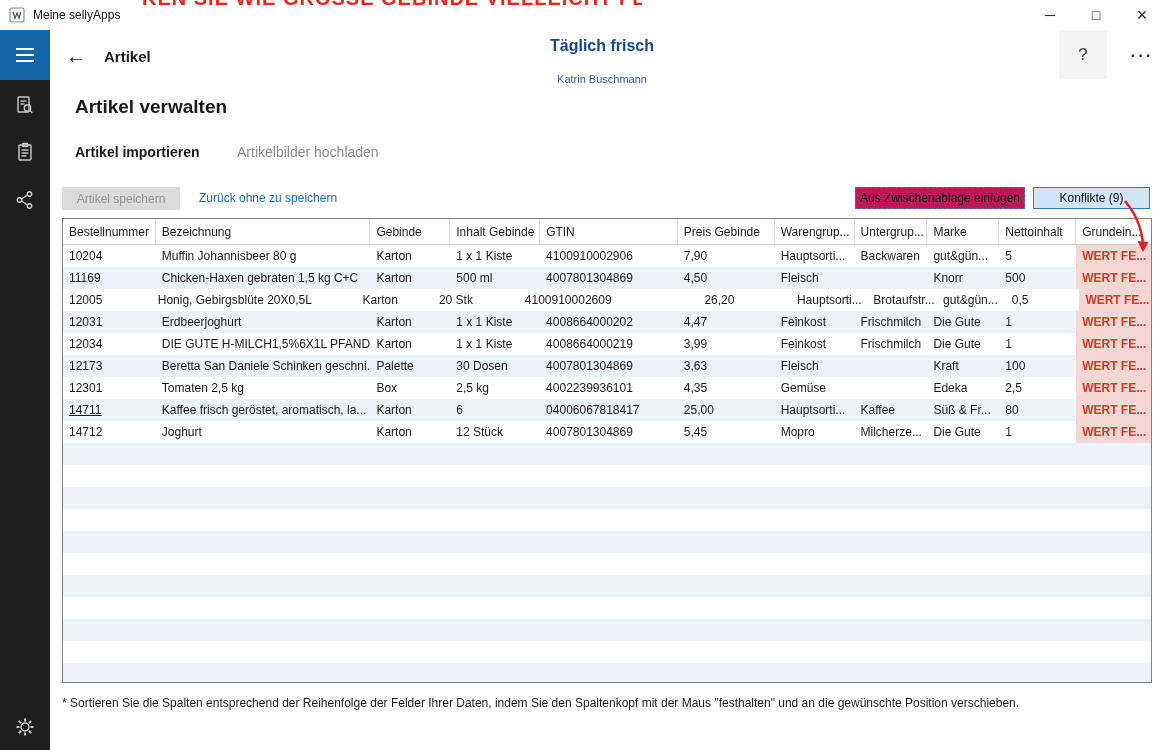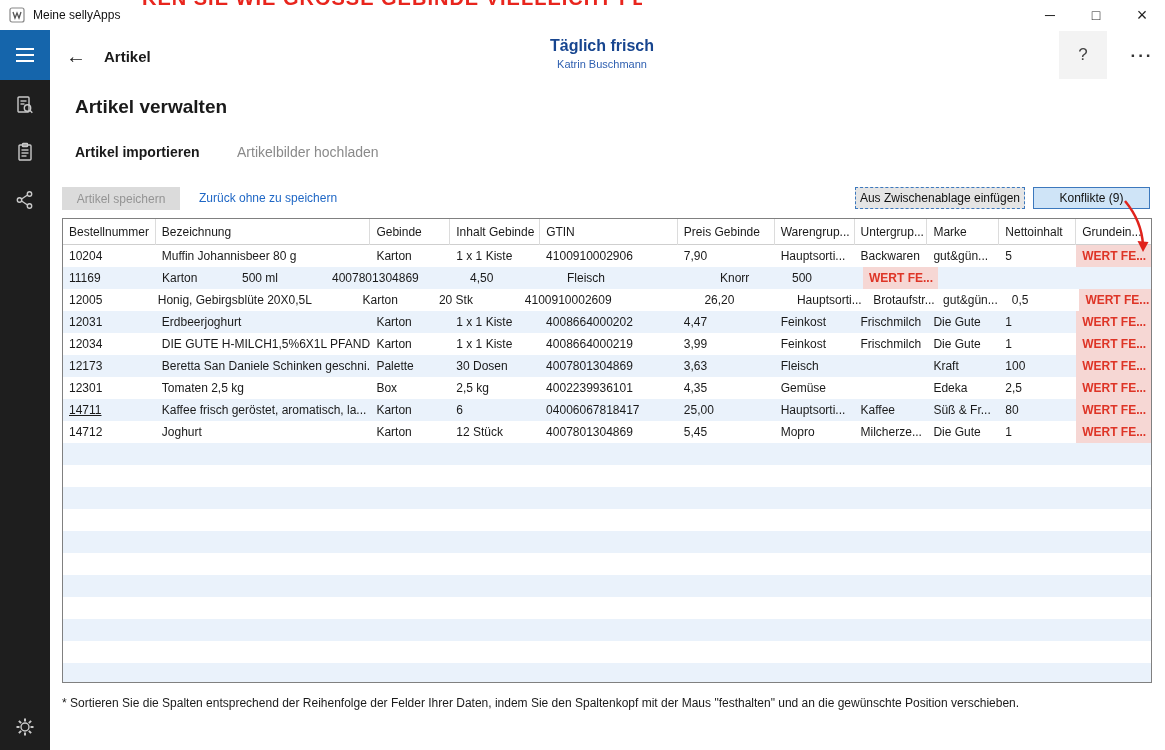--- a/index.html
+++ b/index.html
@@ -21,32 +21,32 @@
   .sidebar { position:absolute; left:0; top:30px; width:50px; height:720px; background:#1e1e1e; z-index:4; }
   .hamburger { width:50px; height:50px; background:var(--accent,#1565ab); display:flex; flex-direction:column; align-items:center; justify-content:center; gap:4px; }
   .hamburger i { display:block; width:18px; height:2px; background:#fff; }
   .side-icon { position:absolute; left:0; width:50px; height:40px; display:flex; align-items:center; justify-content:center; }
   .side-icon svg { stroke:#c9c9c9; fill:none; stroke-width:1.4; }
   
   .back-btn { position:absolute; left:62px; top:42px; width:28px; height:28px; font-size:20px; display:flex; align-items:center; justify-content:center; color:#1a1a1a; }
   .page-title { position:absolute; left:104px; top:48px; font-size:15px; font-weight:bold; }
   .company-block { position:absolute; left:452px; top:37px; width:300px; text-align:center; }
   .company-name { font-size:16px; font-weight:bold; color:var(--heading,#17458f); }
-  .company-user { font-size:11px; color:#2e5fb0; margin-top:3px; }
+  .company-user { font-size:11px; color:#2e5fb0; margin-top:18px; }
   .help-btn { position:absolute; left:1059px; top:31px; width:48px; height:48px; background:#f3f3f3; display:flex; align-items:center; justify-content:center; font-size:17px; color:#444; }
   .more-btn { position:absolute; left:1126px; top:42px; width:32px; height:28px; display:flex; align-items:center; justify-content:center; font-size:17px; font-weight:bold; letter-spacing:2px; color:#333; }
   
   .section-title { position:absolute; left:75px; top:96px; font-size:19px; font-weight:bold; }
   .tab { position:absolute; top:144px; font-size:14px; }
   .tab.active { left:75px; font-weight:bold; color:#191919; }
   .tab.inactive { left:237px; color:#8a8a8a; }
   
   .btn-save { position:absolute; left:62px; top:187px; width:118px; height:23px; background:#dbdbdb; color:#949494; font-size:12px; display:flex; align-items:center; justify-content:center; border:none; }
   .link-cancel { position:absolute; left:199px; top:191px; font-size:12px; color:var(--link,#1f67c5); }
-  .btn-paste { position:absolute; left:855px; top:187px; width:170px; height:22px; background:#e5e5e5; border:1px dashed #3c78bd; font-size:12px; display:flex; align-items:center; justify-content:center; color:#111; }
+  .btn-paste { position:absolute; left:855px; top:187px; width:170px; height:22px; background:#be185d; border:1px dashed #3c78bd; font-size:12px; display:flex; align-items:center; justify-content:center; color:#111; }
   .btn-conflicts { position:absolute; left:1033px; top:187px; width:117px; height:22px; background:#cfe4f7; border:1px solid #3c78bd; font-size:12px; display:flex; align-items:center; justify-content:center; color:#111; }
   
   .table { position:absolute; left:62px; top:218px; width:1090px; height:465px; border:1px solid #808080; background:#fff; overflow:hidden; }
   .thead { display:flex; height:26px; border-bottom:1px solid #cfcfcf; background:#fff; }
   .th { font-size:12px; display:flex; align-items:center; padding-left:6px; border-right:1px solid #dcdcdc; height:26px; white-space:nowrap; overflow:hidden; }
   .th:last-child { border-right:none; }
   .tbody { position:relative; height:437px; background:repeating-linear-gradient(to bottom,#ffffff 0 22px,var(--stripe,#eaf2fb) 22px 44px); }
   .tr { display:flex; height:22px; }
   .td { font-size:12px; display:flex; align-items:center; padding-left:6px; white-space:nowrap; overflow:hidden; }
   .td.conflict { background:var(--conflict_bg,#f6d7d4); color:var(--conflict_text,#de3426); font-weight:bold; }
@@ -168,20 +168,21 @@
         <div class="td" style="width: 138px;">4100910002906</div>
         <div class="td" style="width: 97px;">7,90</div>
         <div class="td" style="width: 80px;">Hauptsorti...</div>
         <div class="td" style="width: 73px;">Backwaren</div>
         <div class="td" style="width: 72px;">gut&amp;gün...</div>
         <div class="td" style="width: 77px;">5</div>
         <div class="td conflict" style="width: 75px;">WERT FE...</div>
       </div>
       <div class="tr">
         <div class="td" style="width: 93px;">11169</div>
+        <div class="td" style="width: 215px;">Chicken-Haxen gebraten 1,5 kg C+C</div>
         <div class="td" style="width: 80px;">Karton</div>
         <div class="td" style="width: 90px;">500 ml</div>
         <div class="td" style="width: 138px;">4007801304869</div>
         <div class="td" style="width: 97px;">4,50</div>
         <div class="td" style="width: 80px;">Fleisch</div>
         <div class="td" style="width: 73px;"></div>
         <div class="td" style="width: 72px;">Knorr</div>
         <div class="td" style="width: 77px;">500</div>
         <div class="td conflict" style="width: 75px;">WERT FE...</div>
       </div>

